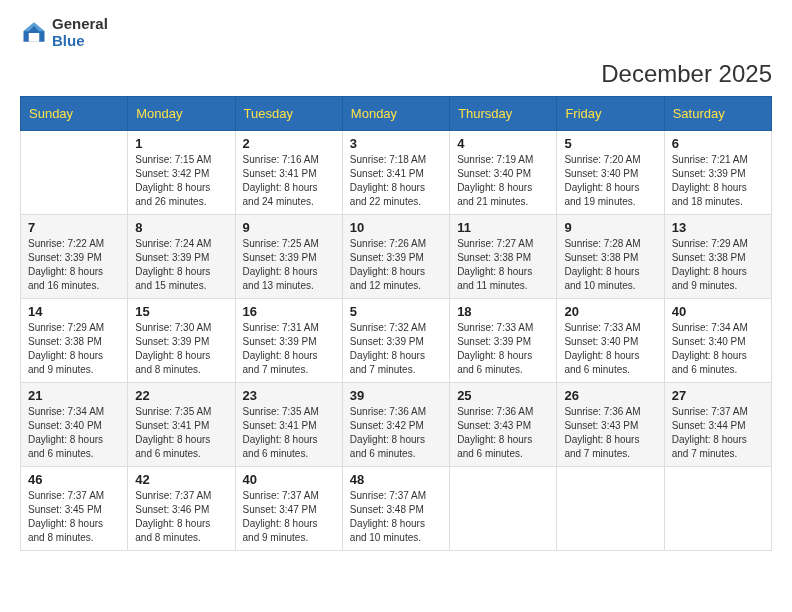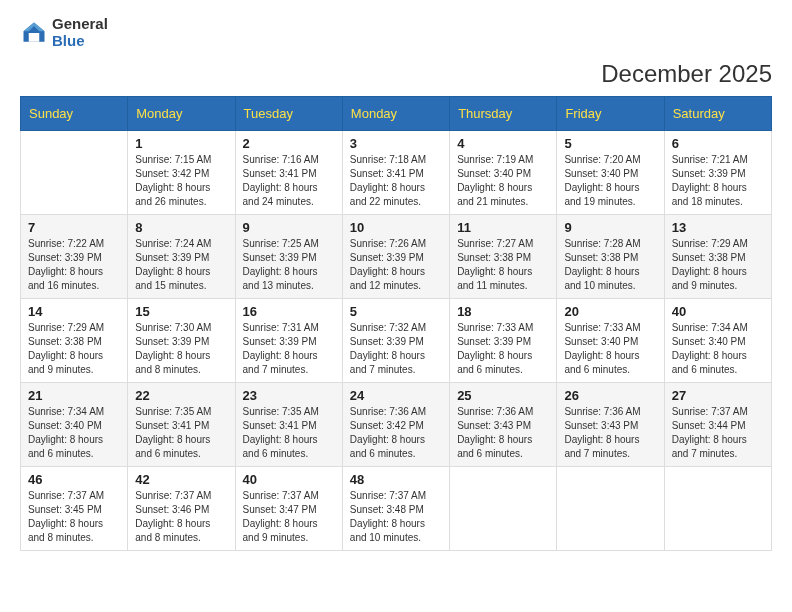--- a/index.html
+++ b/index.html
@@ -223,21 +223,21 @@
         </td>
         <td>
           <div class="day-number">22</div>
           <div class="day-info">Sunrise: 7:35 AM<br>Sunset: 3:41 PM<br>Daylight: 8 hours<br>and 6 minutes.</div>
         </td>
         <td>
           <div class="day-number">23</div>
           <div class="day-info">Sunrise: 7:35 AM<br>Sunset: 3:41 PM<br>Daylight: 8 hours<br>and 6 minutes.</div>
         </td>
         <td>
-          <div class="day-number">24</div>
+          <div class="day-number">39</div>
           <div class="day-info">Sunrise: 7:36 AM<br>Sunset: 3:42 PM<br>Daylight: 8 hours<br>and 6 minutes.</div>
         </td>
         <td>
           <div class="day-number">25</div>
           <div class="day-info">Sunrise: 7:36 AM<br>Sunset: 3:43 PM<br>Daylight: 8 hours<br>and 6 minutes.</div>
         </td>
         <td>
           <div class="day-number">26</div>
           <div class="day-info">Sunrise: 7:36 AM<br>Sunset: 3:43 PM<br>Daylight: 8 hours<br>and 7 minutes.</div>
         </td>

